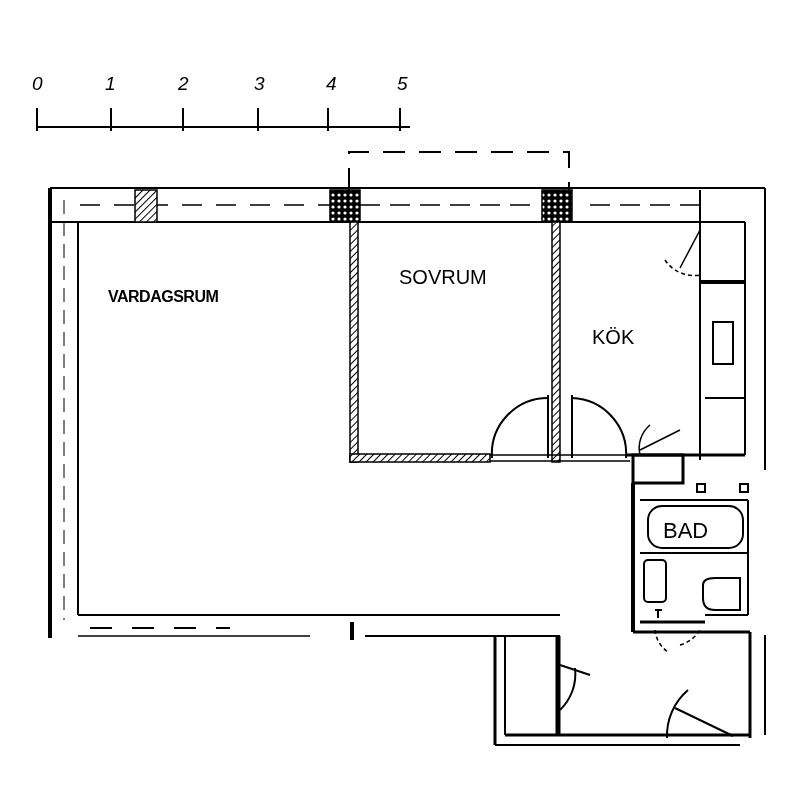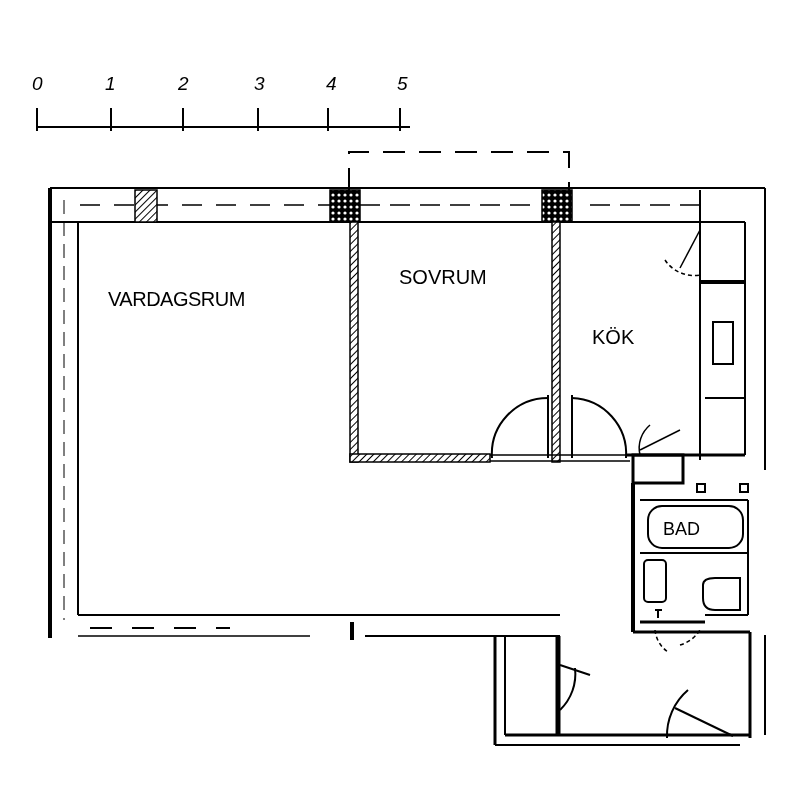--- a/index.html
+++ b/index.html
@@ -1,19 +1,19 @@
 <!DOCTYPE html>
 <html><head>
 <meta charset="utf-8">
 <style>
   html, body { margin:0; padding:0; background:#ffffff; }
   #plan { position:relative; width:796px; height:800px; background:#fff; overflow:hidden; }
   svg { position:absolute; left:0; top:0; }
   .lbl { position:absolute; font-family:"Liberation Sans", sans-serif; color:#000; white-space:nowrap; line-height:1; }
-  .room-bold { font-weight:normal; font-size:20px; letter-spacing:-0.5px; }
+  .room-bold { font-weight:bold; font-size:16px; letter-spacing:-0.5px; }
   .room { font-size:20px; }
   .scale-num { font-family:"Liberation Sans", sans-serif; font-size:19px; font-style:italic; position:absolute; line-height:1; }
 </style>
 </head>
 <body>
 
 <div id="plan">
 
   <span class="scale-num" style="left:32px;top:74px">0</span>
   <span class="scale-num" style="left:105px;top:74px">1</span>
@@ -145,14 +145,14 @@
     </g>
     <g stroke="#000" fill="none" stroke-width="1.5">
       <path d="M655,630 A30,30 0 0 0 668,652" stroke-dasharray="4,3"></path>
       <path d="M680,645 A35,35 0 0 0 700,630" stroke-dasharray="4,3"></path>
     </g>
   </svg>
 
   <span class="lbl room-bold" style="left:108px;top:289px">VARDAGSRUM</span>
   <span class="lbl room" style="left:399px;top:267px">SOVRUM</span>
   <span class="lbl room" style="left:592px;top:327px">KÖK</span>
-  <span class="lbl room" style="left:663px;top:520px;font-size:18px">BAD</span>
+  <span class="lbl room" style="left:663px;top:520px;font-size:22px">BAD</span>
 </div>
 
 </body></html>

